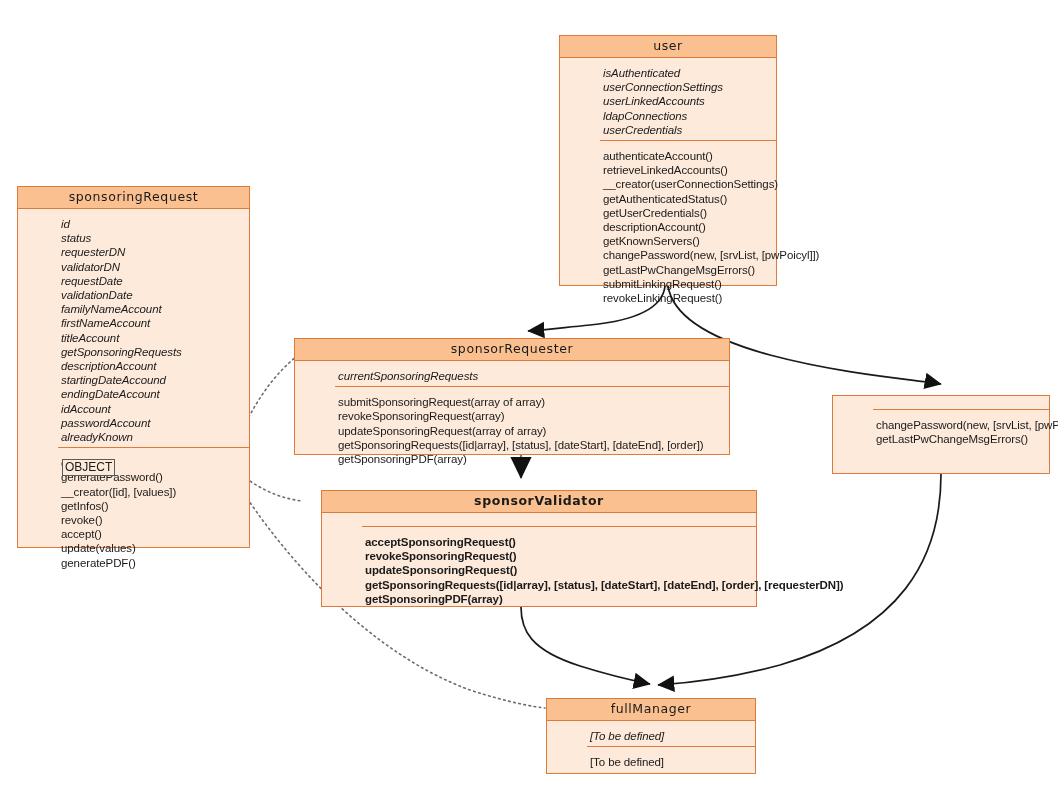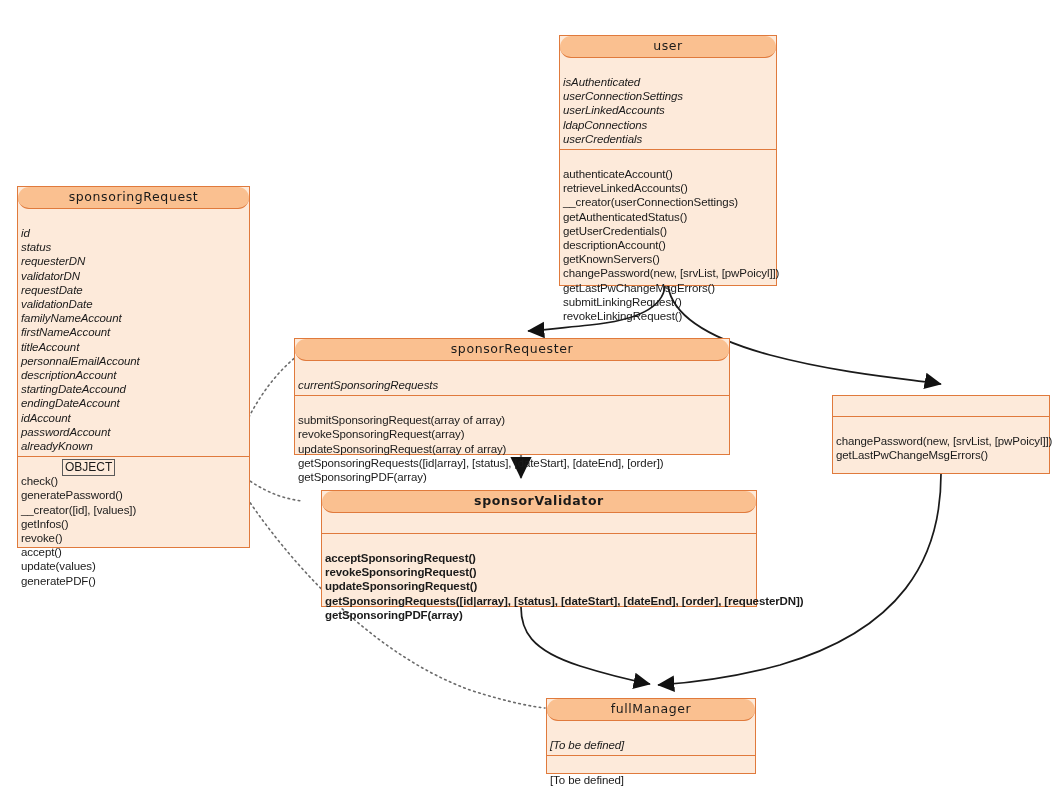--- a/index.html
+++ b/index.html
@@ -46,27 +46,27 @@
     border-bottom: 1px solid #e07a3c;
     text-align: center;
     font-family: "DejaVu Sans", sans-serif;
     font-size: 12.5px;
     letter-spacing: 0.6px;
     color: #1a1a1a;
     padding: 3px 4px 4px 4px;
     line-height: 14px;
     white-space: nowrap;
     overflow: hidden;
-    border-radius: 11px;
   }
 
   .uml-compartment {
     box-sizing: border-box;
-    padding: 17px 3px 3px 3px;
+    padding: 8px 3px 3px 3px;
     border-bottom: 1px solid #e07a3c;
+    margin-left: 40px;
   }
   .uml-compartment:last-child {
     border-bottom: none;
   }
 
   .uml-compartment.attrs {
     font-style: italic;
   }
 
   .uml-row {
@@ -174,21 +174,21 @@
     <div class="uml-compartment attrs">
       <div class="uml-row">id</div>
       <div class="uml-row">status</div>
       <div class="uml-row">requesterDN</div>
       <div class="uml-row">validatorDN</div>
       <div class="uml-row">requestDate</div>
       <div class="uml-row">validationDate</div>
       <div class="uml-row">familyNameAccount</div>
       <div class="uml-row">firstNameAccount</div>
       <div class="uml-row">titleAccount</div>
-      <div class="uml-row">personnalEmailAccount</div>
+      <div class="uml-row">getSponsoringRequests</div>
       <div class="uml-row">descriptionAccount</div>
       <div class="uml-row">startingDateAccound</div>
       <div class="uml-row">endingDateAccount</div>
       <div class="uml-row">idAccount</div>
       <div class="uml-row">passwordAccount</div>
       <div class="uml-row">alreadyKnown</div>
     </div>
     <div class="uml-compartment">
       <div class="uml-row it">check()</div>
       <div class="uml-row it">generatePassword()</div>

